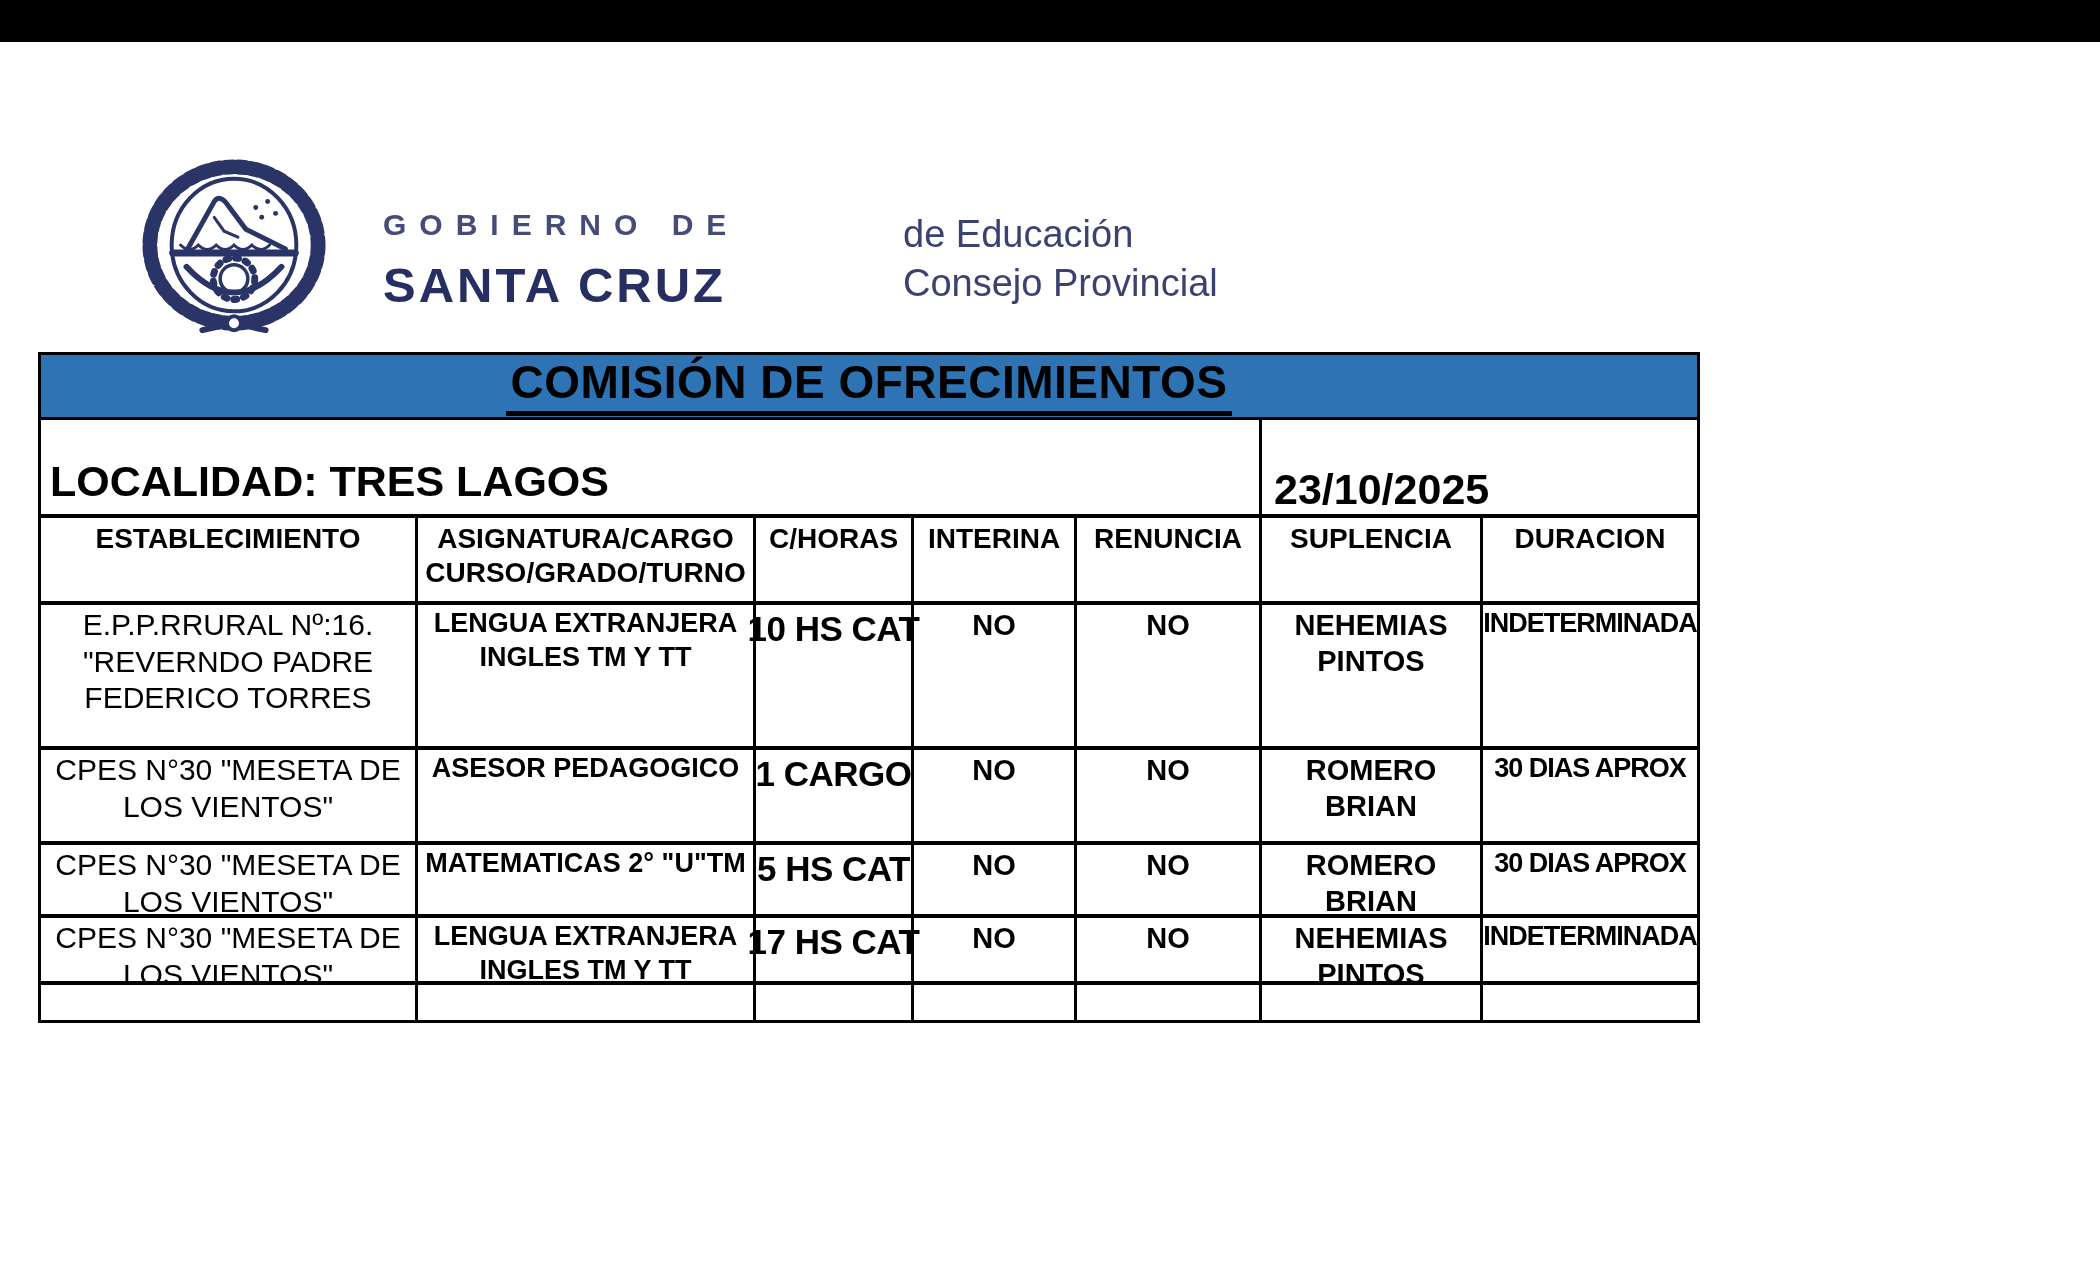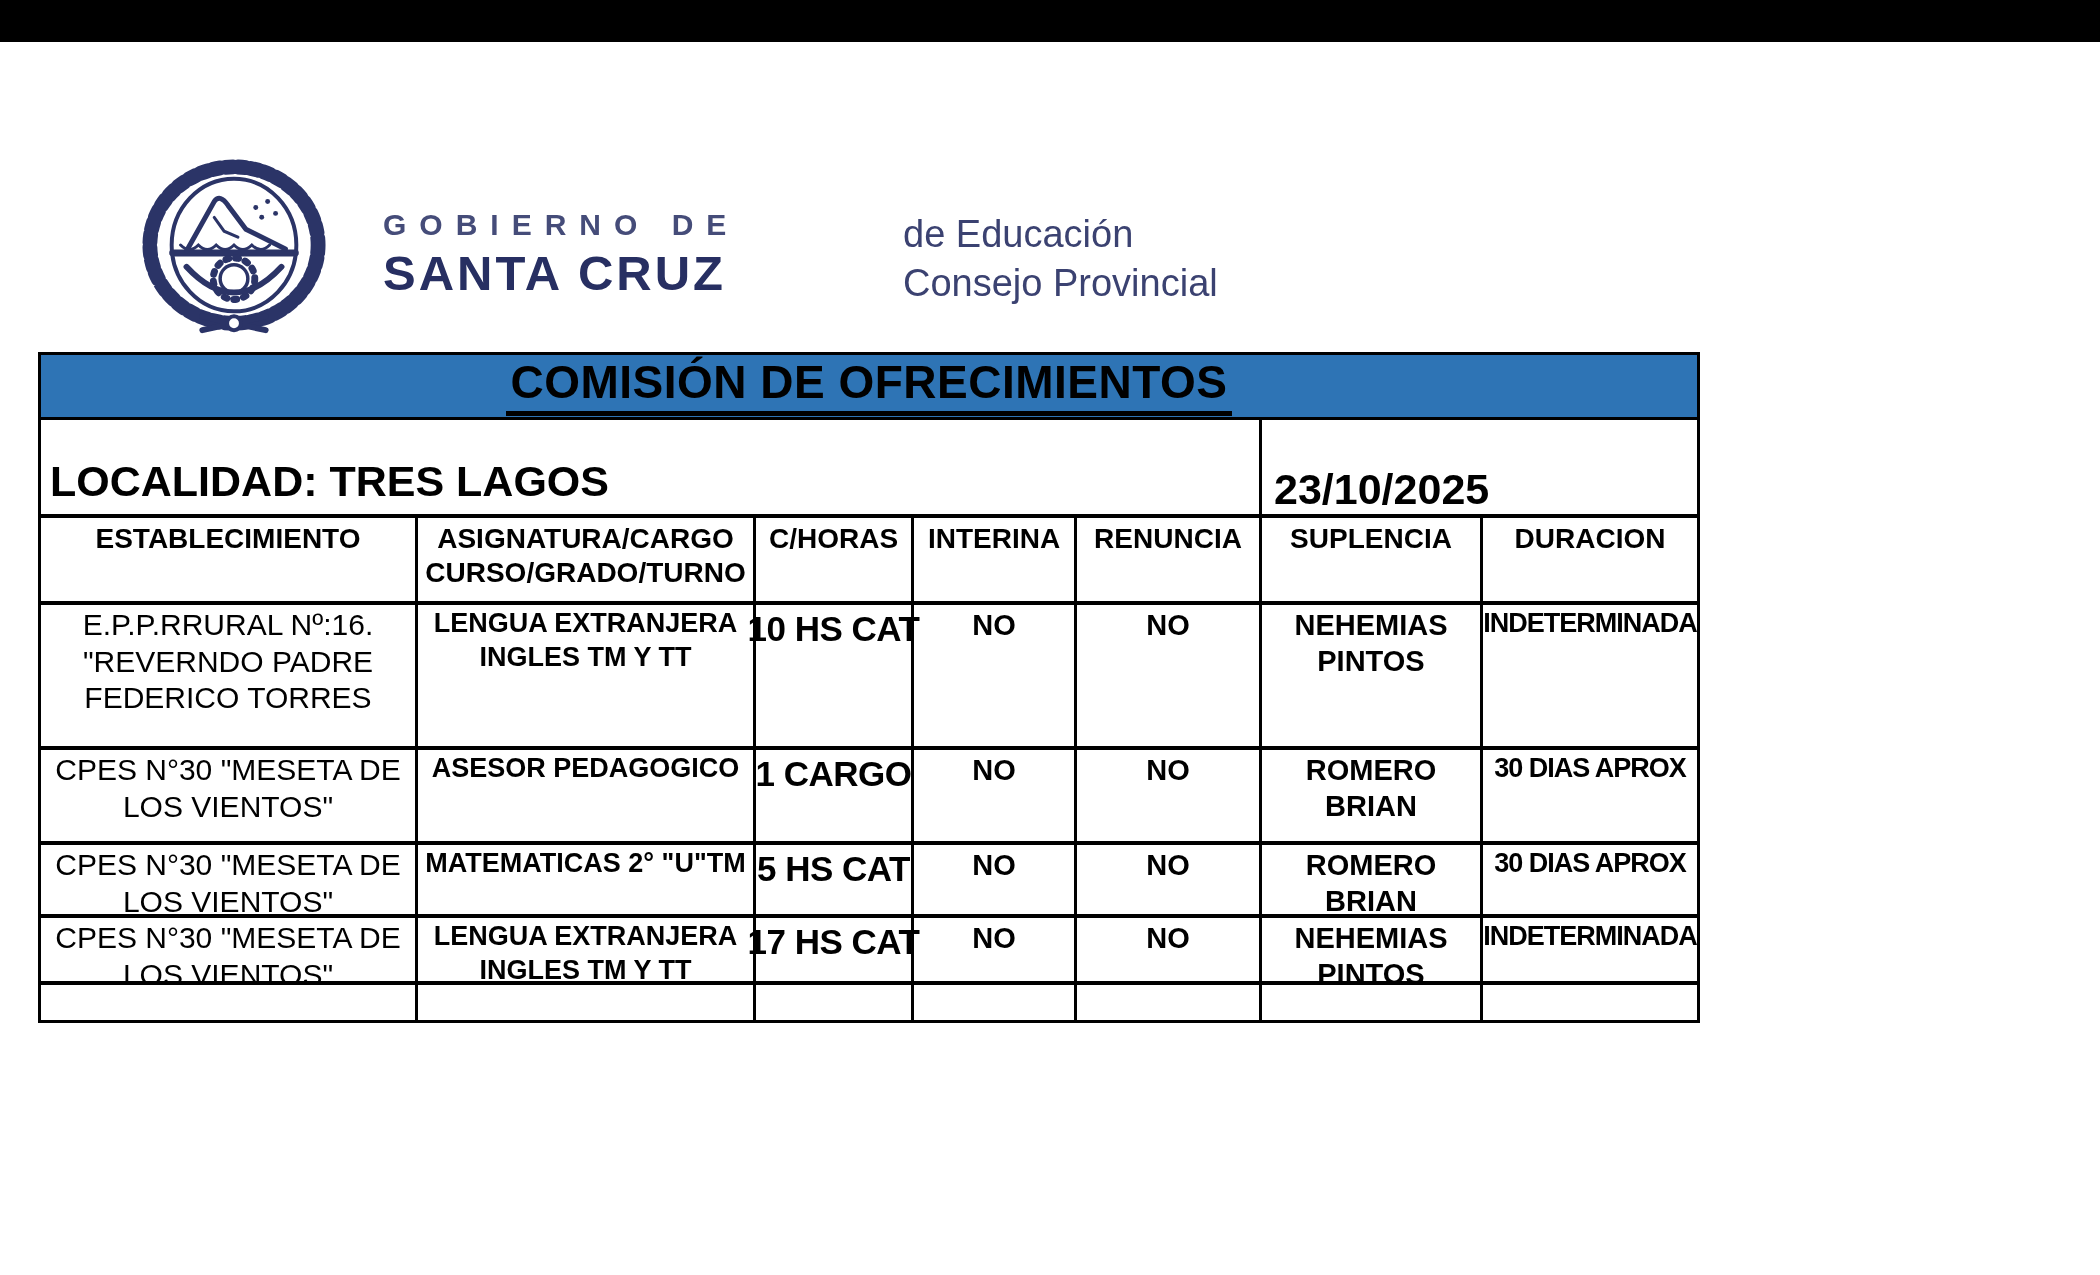--- a/index.html
+++ b/index.html
@@ -27,21 +27,21 @@
   .wordmark {
     position: absolute; left: 383px; top: 208px;
     white-space: nowrap;
   }
   .wordmark .gov {
     font-size: 30px; font-weight: 700; letter-spacing: 13px;
     color: #454c79;
   }
   .wordmark .prov {
     font-size: 49px; font-weight: 800; letter-spacing: 3px;
-    color: #272f62; margin-top: 3px;
+    color: #272f62; margin-top: 15px;
   }
   .council {
     position: absolute; left: 903px; top: 210px;
     font-size: 38px; font-weight: 500; line-height: 1.3;
     color: #3b4271; white-space: nowrap;
   }
 
   
   .sheet {
     position: absolute; left: 38px; top: 352px;

